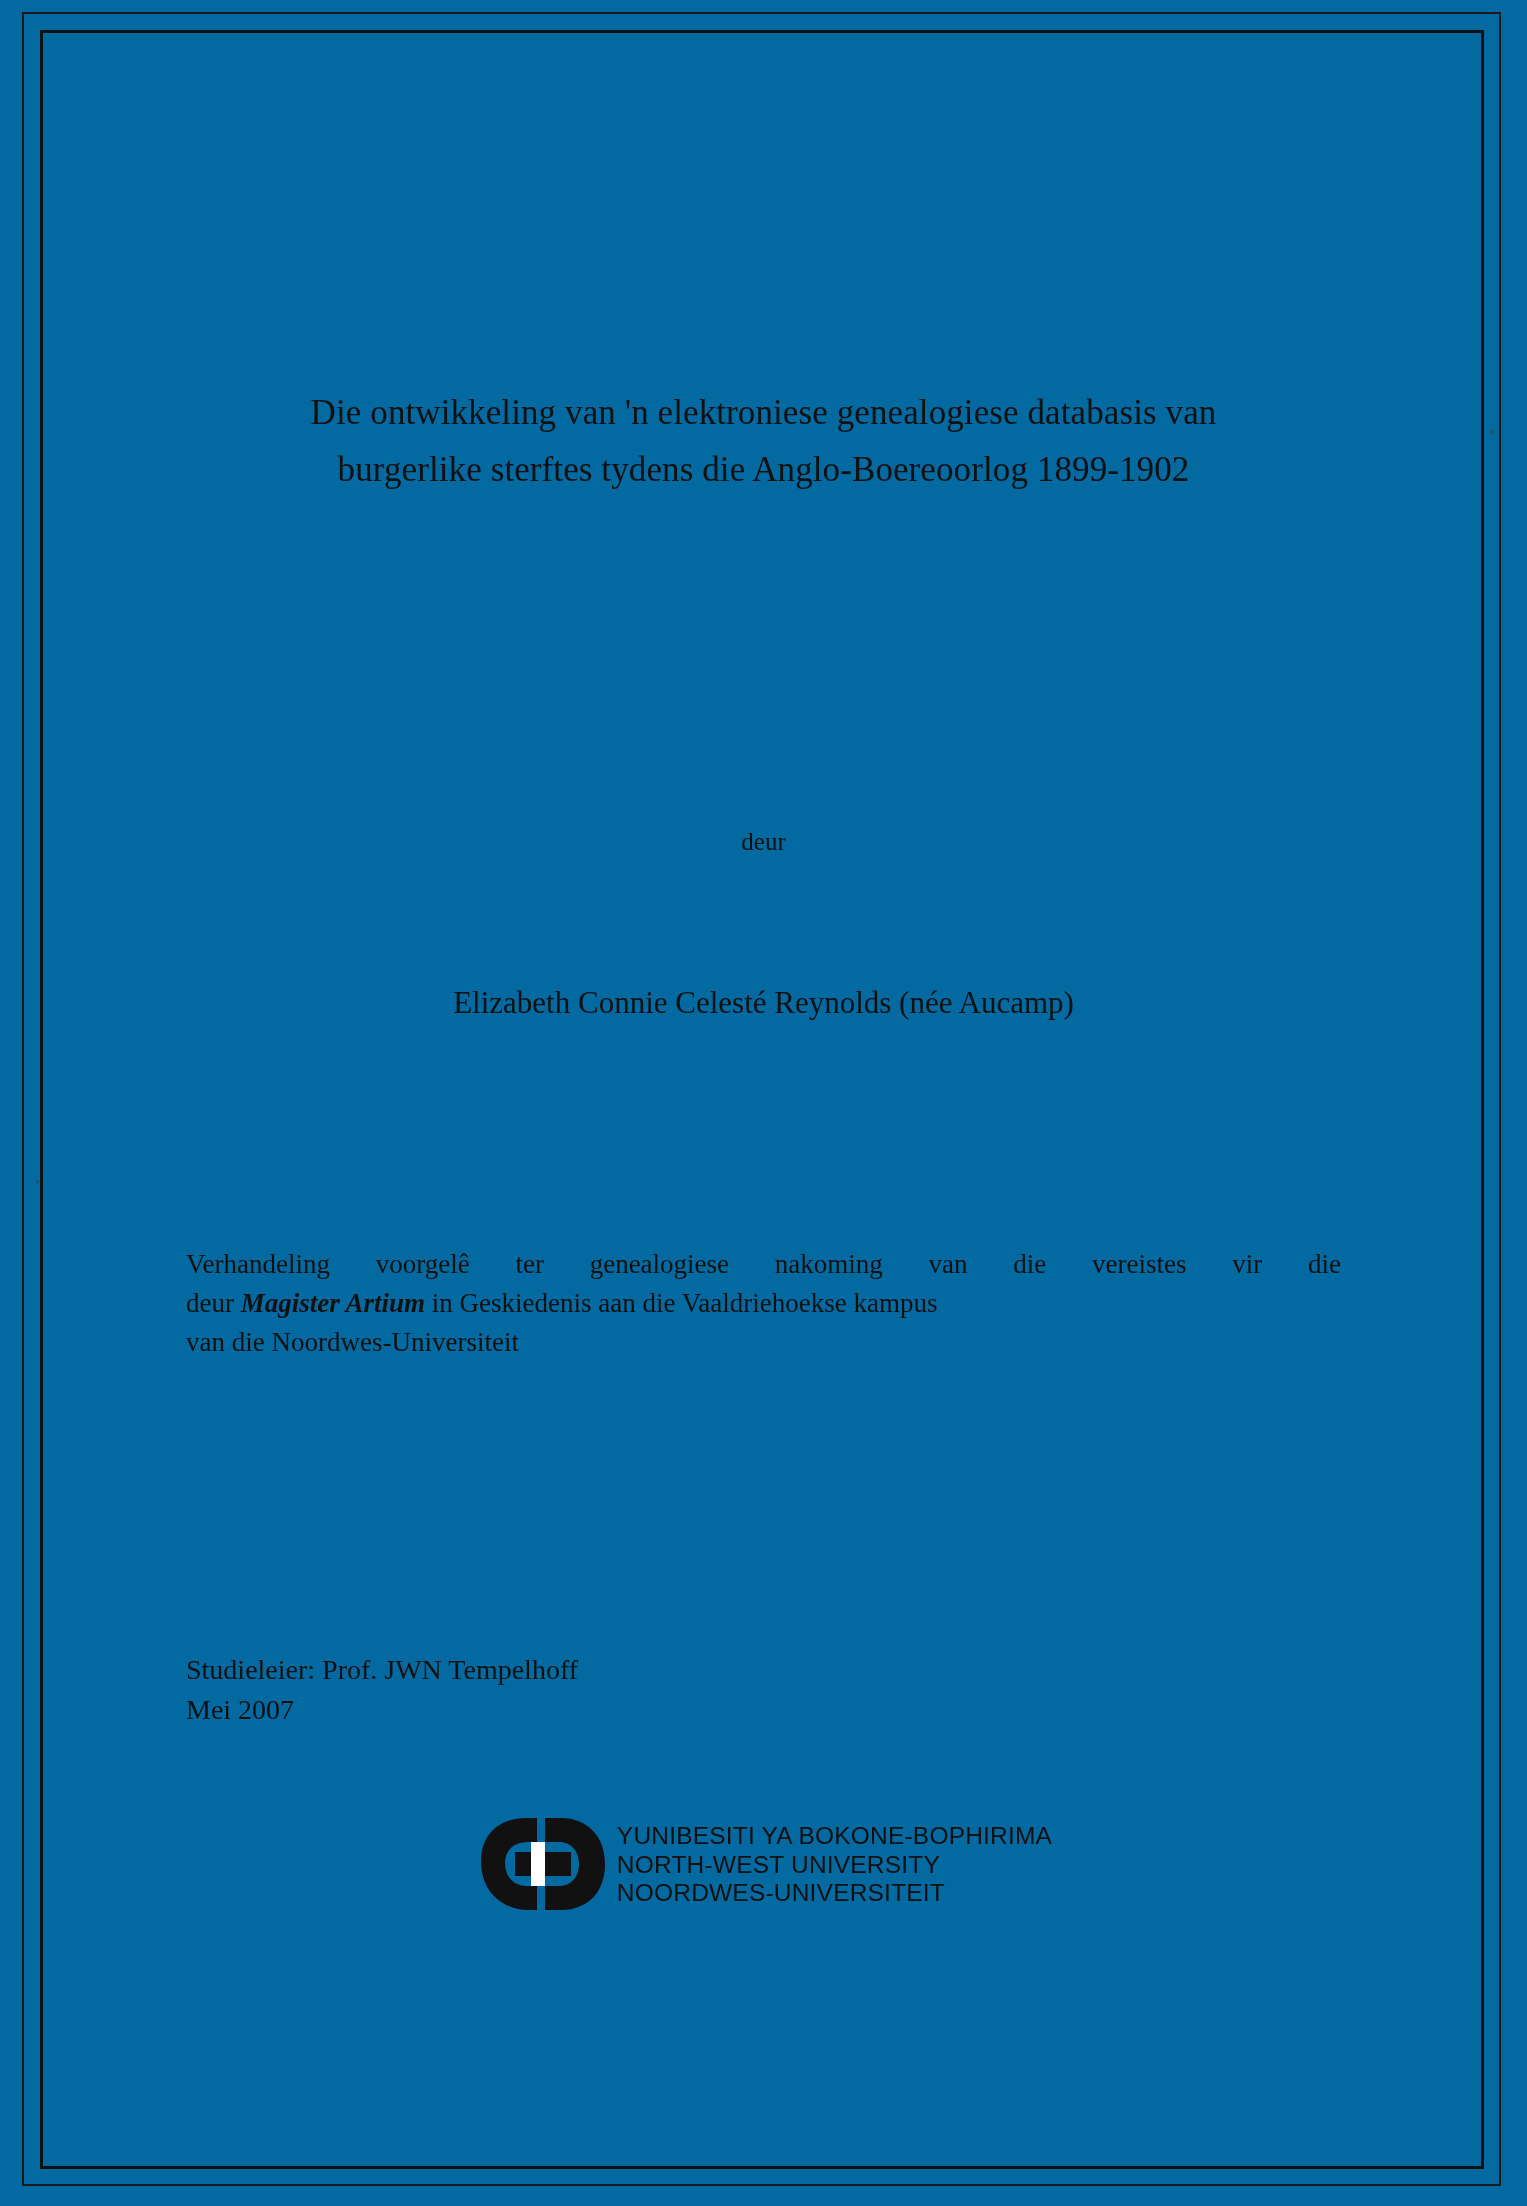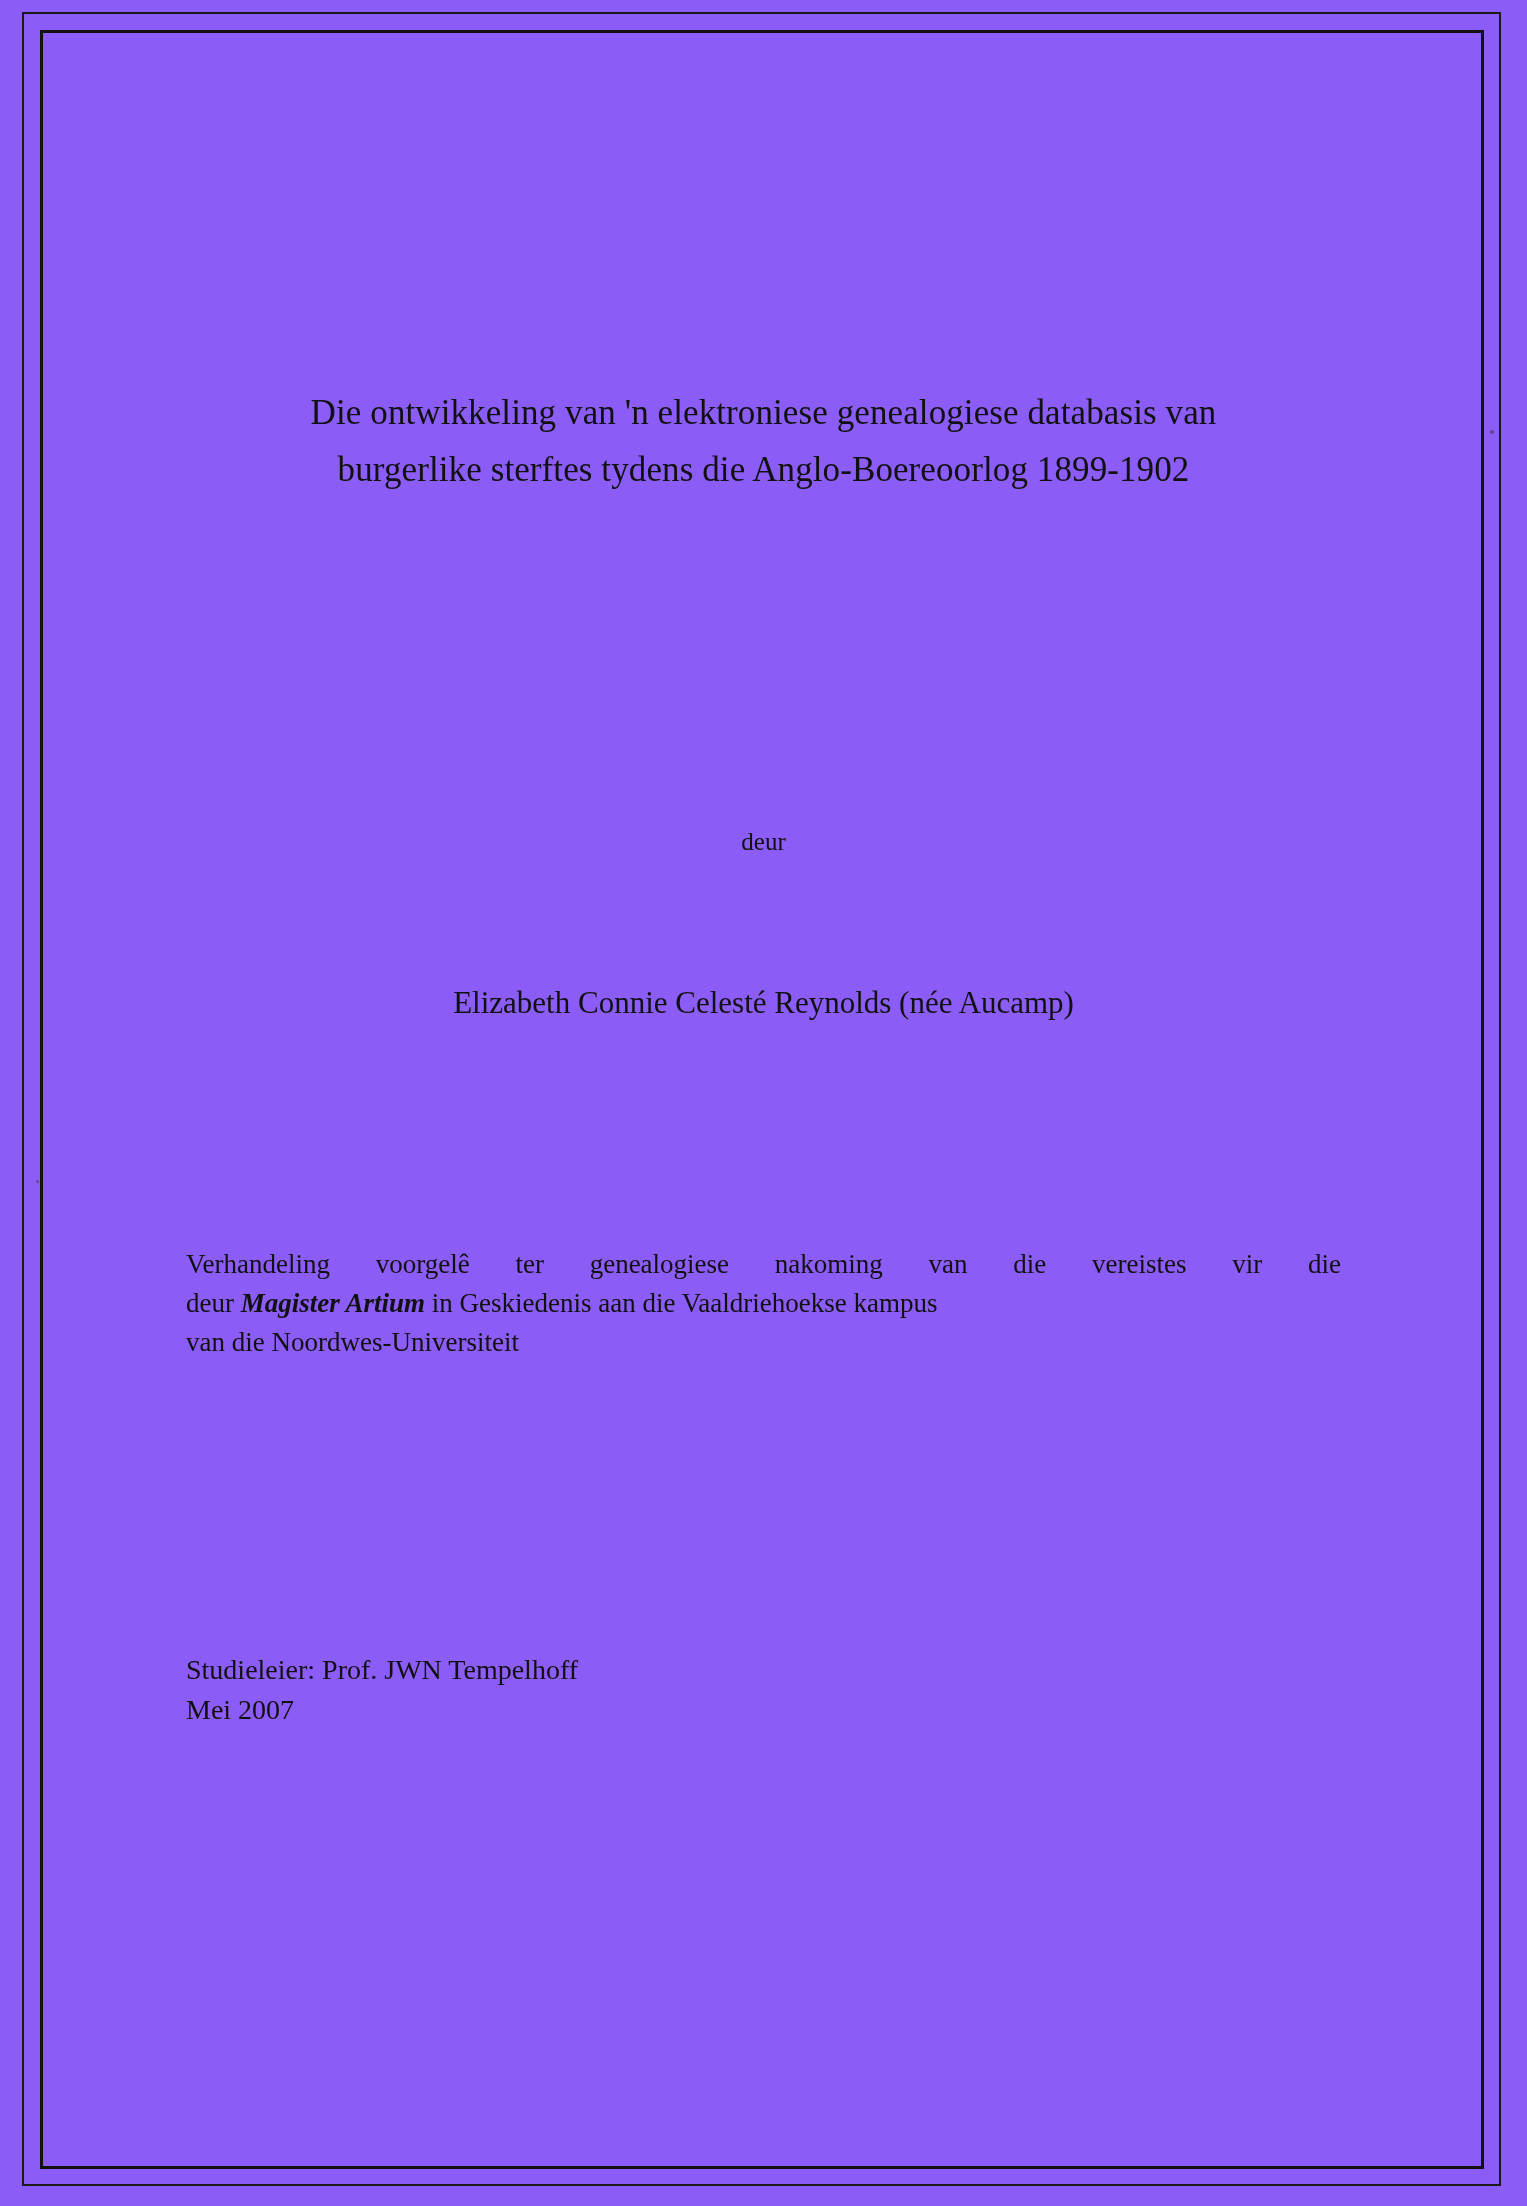--- a/index.html
+++ b/index.html
@@ -14,21 +14,21 @@
     color: #111111;
     overflow: hidden;
   }
 
   .page-sheet {
     position: absolute;
     left: 0;
     top: 0;
     width: 1527px;
     height: 2206px;
-    background: #8b5cf6;
+    background: #0369a1;
   }
 
   
   .scan-border-outer {
     position: absolute;
     left: 22px;
     top: 12px;
     width: 1479px;
     height: 2174px;
     border: 2px solid #1a1a1a;
@@ -176,18 +176,33 @@
       <span class="just">Verhandeling voorgelê ter genealogiese nakoming van die vereistes vir die</span>
       <span class="l2"><span>deur </span><em>Magister Artium</em><span> in Geskiedenis aan die Vaaldriehoekse kampus</span></span>
       <span class="l3">van die Noordwes-Universiteit</span>
     </div>
 
     <div class="supervisor">
       <span>Studieleier: Prof. JWN Tempelhoff</span>
       <span>Mei 2007</span>
     </div>
 
+    <div class="logo-row">
+      <div class="logo-mark">
+        <svg width="132" height="104" viewBox="0 0 132 104" xmlns="http://www.w3.org/2000/svg">
+          <path d="M52 6 C22 6 6 24 6 50 C6 78 26 98 54 98 L62 98 L62 74 L52 74 C38 74 30 64 30 51 C30 38 39 30 53 30 L62 30 L62 6 Z" fill="#111111"></path>
+          <path d="M70 6 L70 30 L84 30 C96 30 104 39 104 52 C104 65 96 74 84 74 L70 74 L70 98 L86 98 C114 98 130 79 130 52 C130 25 113 6 86 6 Z" fill="#111111"></path>
+          <rect x="40" y="40" width="56" height="24" fill="#111111"></rect>
+          <rect x="56" y="30" width="14" height="44" fill="#ffffff"></rect>
+        </svg>
+      </div>
+      <div class="logo-text">
+        <span>YUNIBESITI YA BOKONE-BOPHIRIMA</span>
+        <span>NORTH-WEST UNIVERSITY</span>
+        <span>NOORDWES-UNIVERSITEIT</span>
+      </div>
+    </div>
 
   </div>
 
   <div class="speck" style="left:1490px; top:430px; width:4px; height:4px;"></div>
   <div class="speck" style="left:36px; top:1180px; width:3px; height:3px;"></div>
 </div>
 
 </body></html>

